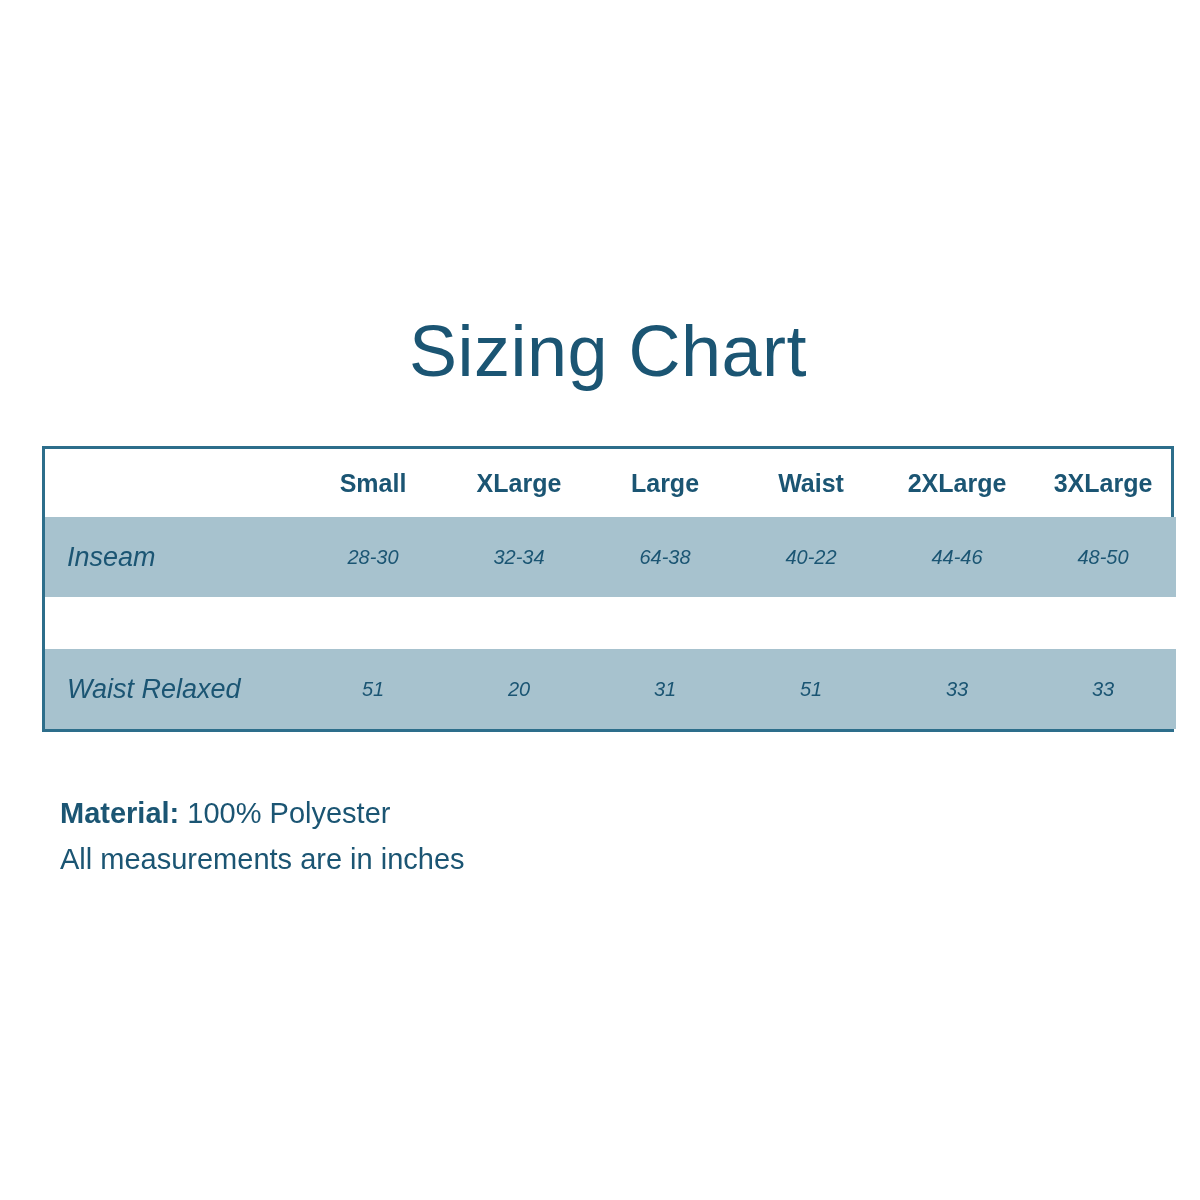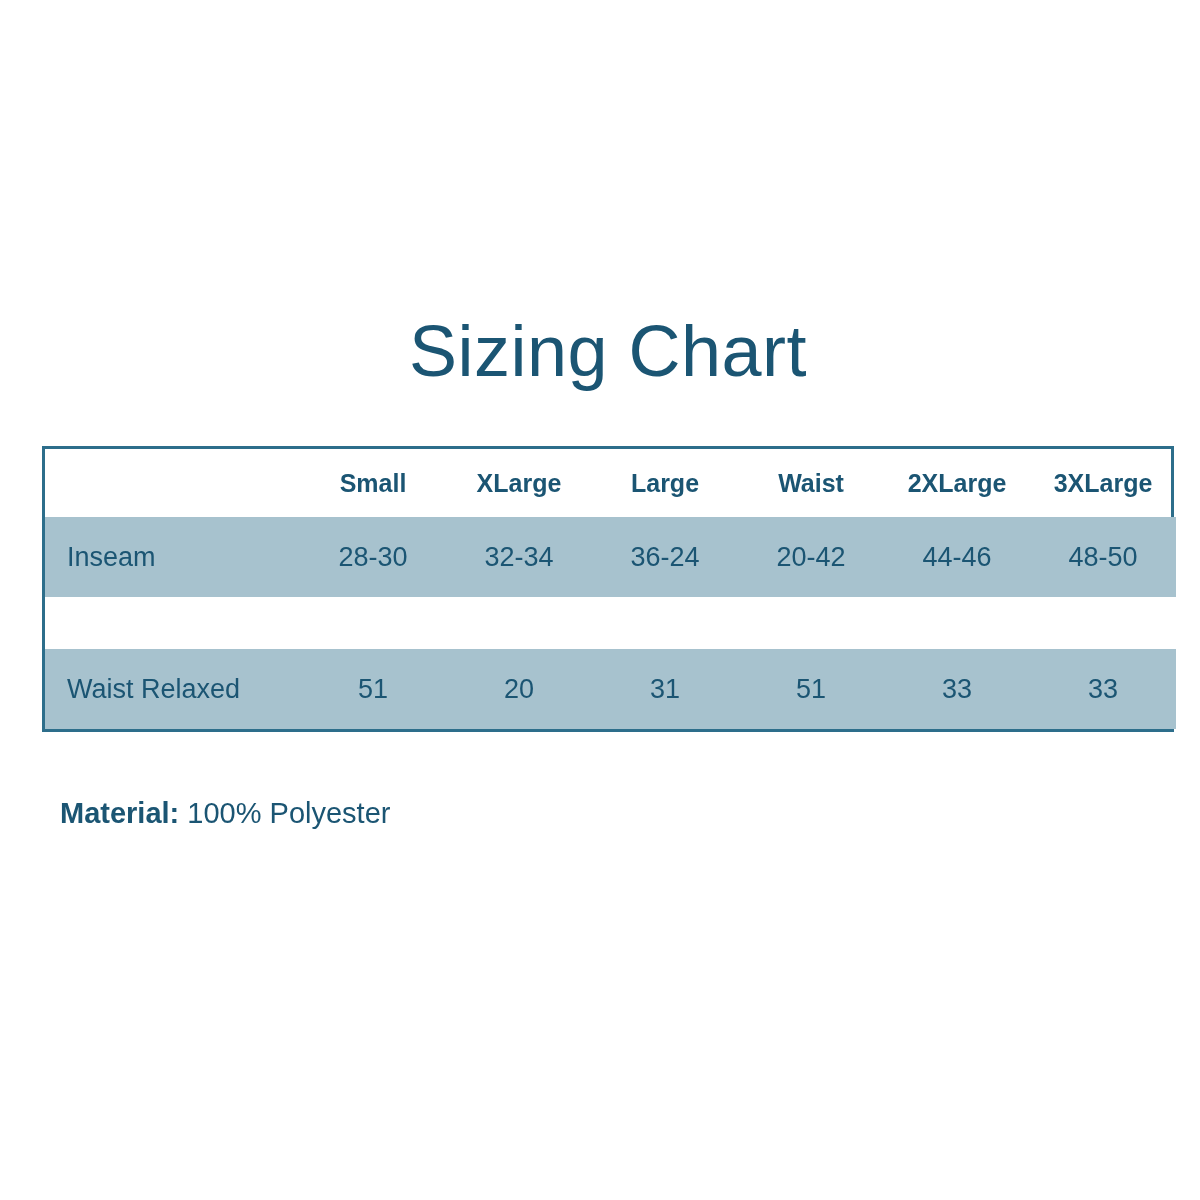--- a/index.html
+++ b/index.html
@@ -62,33 +62,34 @@
     text-align: center;
     color: #1b5573;
     vertical-align: middle;
   }
   .header-row th.label-head {
     text-align: left;
     padding-left: 22px;
   }
   .data-row td {
     height: 80px;
-    font-size: 27px;
+    font-size: 20px;
     font-weight: 400;
     text-align: center;
     vertical-align: middle;
     color: #1b5573;
   }
   .data-row td.row-label {
     text-align: left;
     padding-left: 22px;
     font-size: 27px;
   }
   .data-row.shaded td {
     background: #a7c2ce;
+    font-style: italic;
   }
   .spacer-row td {
     height: 52px;
     background: #ffffff;
   }
   .notes {
     position: absolute;
     left: 52px;
     top: 790px;
     width: 900px;
@@ -129,22 +130,22 @@
           <th>Waist</th>
           <th>2XLarge</th>
           <th>3XLarge</th>
         </tr>
       </thead>
       <tbody>
         <tr class="data-row shaded">
           <td class="row-label">Inseam</td>
           <td>28-30</td>
           <td>32-34</td>
-          <td>36-24</td>
-          <td>20-42</td>
+          <td>64-38</td>
+          <td>40-22</td>
           <td>44-46</td>
           <td>48-50</td>
         </tr>
         <tr class="spacer-row">
           <td></td>
           <td></td>
           <td></td>
           <td></td>
           <td></td>
           <td></td>
@@ -161,15 +162,16 @@
         </tr>
       </tbody>
     </table>
   </div>
 
   <div class="notes">
     <div class="note-line">
       <span class="note-strong">Material:</span>
       <span>100% Polyester</span>
     </div>
+    <div class="note-line">All measurements are in inches</div>
   </div>
 
 </div>
 
 </body></html>

